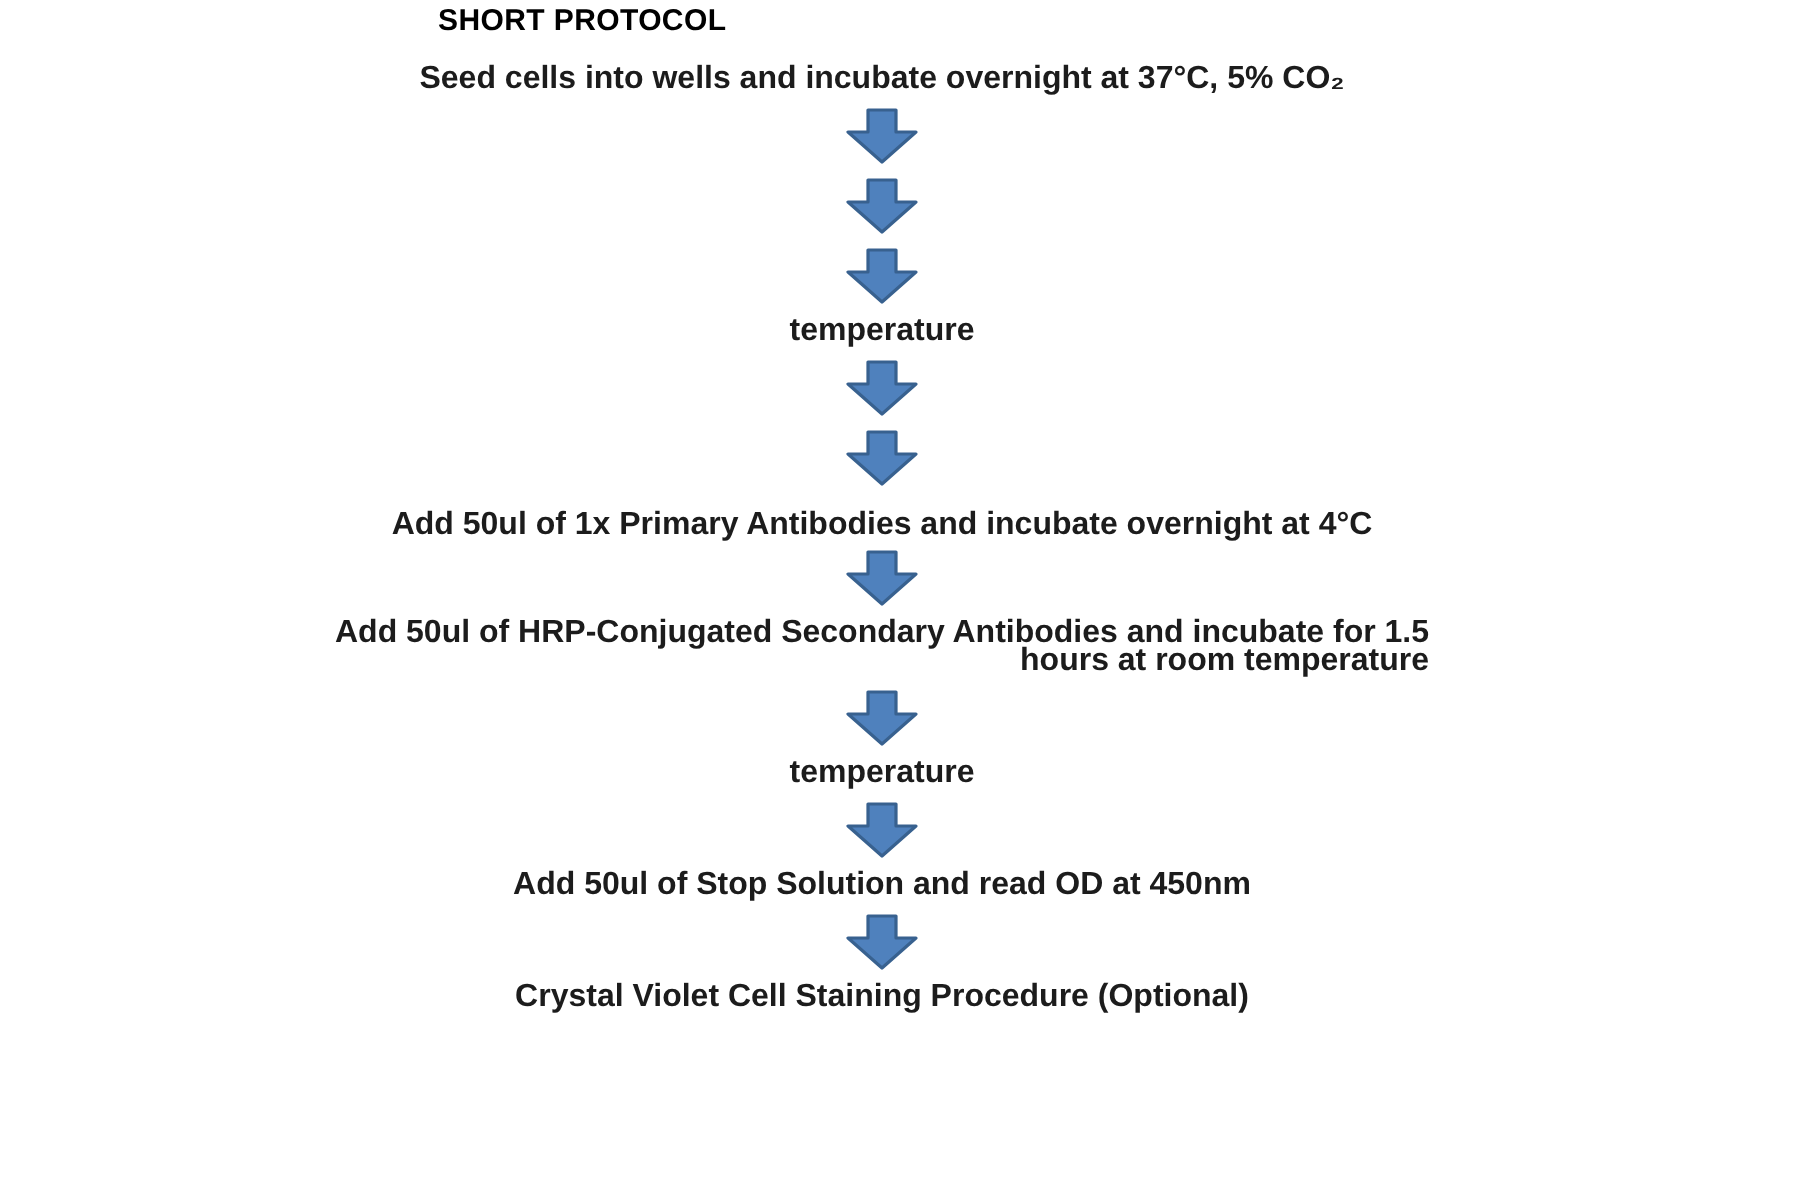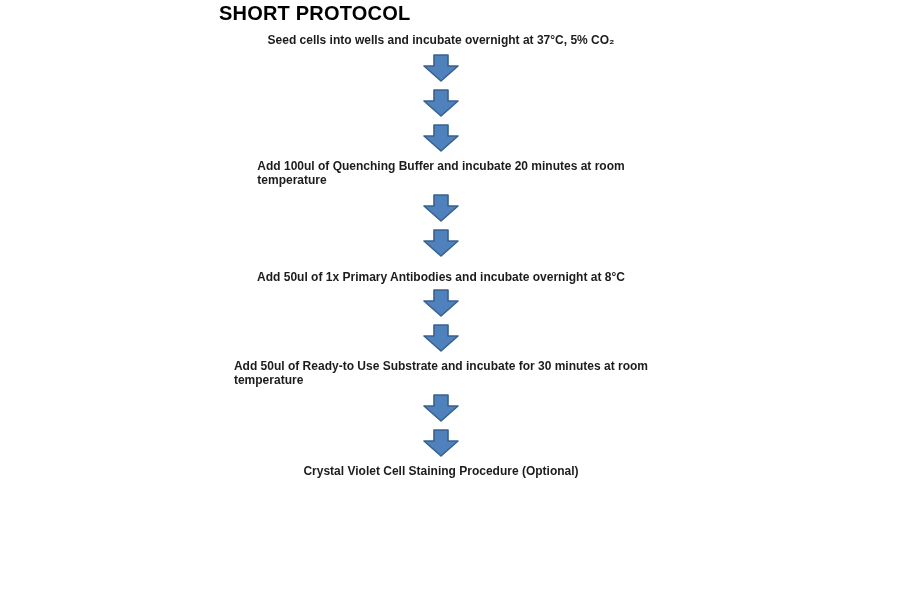--- a/index.html
+++ b/index.html
@@ -12,42 +12,42 @@
     height: 594px;
     position: relative;
     overflow: hidden;
     font-family: "Liberation Sans", sans-serif;
   }
   .page-title {
     position: absolute;
     left: 219px;
     top: 2px;
     margin: 0;
-    font-size: 20px;
+    font-size: 15px;
     font-weight: 700;
     letter-spacing: 0.2px;
     color: #000000;
     white-space: nowrap;
   }
   .flow {
     position: absolute;
     top: 33px;
     left: 0;
     width: 882px;            
     display: flex;
     flex-direction: column;
     align-items: center;
     row-gap: 7px;
   }
   .step {
-    font-size: 12px;
+    font-size: 16px;
     font-weight: 700;
     line-height: 14px;
     color: #1c1c1c;
-    text-align: left;
+    text-align: right;
   }
   .step > div {
     white-space: nowrap;
   }
   .arrow {
     width: 36px;
     height: 28px;
     display: block;
     flex: 0 0 auto;
   }
@@ -67,44 +67,49 @@
     <svg class="arrow" viewBox="0 0 36 28" width="36" height="28" xmlns="http://www.w3.org/2000/svg">
     <polygon points="11,1 25,1 25,12 35,12 18,27 1,12 11,12" fill="var(--arrow-fill)" stroke="var(--arrow-border)" stroke-width="1.6" stroke-linejoin="round"></polygon>
   </svg>
     <svg class="arrow" viewBox="0 0 36 28" width="36" height="28" xmlns="http://www.w3.org/2000/svg">
     <polygon points="11,1 25,1 25,12 35,12 18,27 1,12 11,12" fill="var(--arrow-fill)" stroke="var(--arrow-border)" stroke-width="1.6" stroke-linejoin="round"></polygon>
   </svg>
     <svg class="arrow" viewBox="0 0 36 28" width="36" height="28" xmlns="http://www.w3.org/2000/svg">
     <polygon points="11,1 25,1 25,12 35,12 18,27 1,12 11,12" fill="var(--arrow-fill)" stroke="var(--arrow-border)" stroke-width="1.6" stroke-linejoin="round"></polygon>
   </svg>
     <div class="step">
-      <div>Add 100ul of Quenching Buffer and incubate 20 minutes at room</div>
       <div>temperature</div>
     </div>
     <svg class="arrow" viewBox="0 0 36 28" width="36" height="28" xmlns="http://www.w3.org/2000/svg">
     <polygon points="11,1 25,1 25,12 35,12 18,27 1,12 11,12" fill="var(--arrow-fill)" stroke="var(--arrow-border)" stroke-width="1.6" stroke-linejoin="round"></polygon>
   </svg>
     <svg class="arrow" viewBox="0 0 36 28" width="36" height="28" xmlns="http://www.w3.org/2000/svg">
     <polygon points="11,1 25,1 25,12 35,12 18,27 1,12 11,12" fill="var(--arrow-fill)" stroke="var(--arrow-border)" stroke-width="1.6" stroke-linejoin="round"></polygon>
   </svg>
     <div class="step">
-      <div>Add 50ul of 1x Primary Antibodies and incubate overnight at 8°C</div>
+      <div>Add 50ul of 1x Primary Antibodies and incubate overnight at 4°C</div>
     </div>
     <svg class="arrow" viewBox="0 0 36 28" width="36" height="28" xmlns="http://www.w3.org/2000/svg">
     <polygon points="11,1 25,1 25,12 35,12 18,27 1,12 11,12" fill="var(--arrow-fill)" stroke="var(--arrow-border)" stroke-width="1.6" stroke-linejoin="round"></polygon>
   </svg>
+    <div class="step">
+      <div>Add 50ul of HRP-Conjugated Secondary Antibodies and incubate for 1.5</div>
+      <div>hours at room temperature</div>
+    </div>
     <svg class="arrow" viewBox="0 0 36 28" width="36" height="28" xmlns="http://www.w3.org/2000/svg">
     <polygon points="11,1 25,1 25,12 35,12 18,27 1,12 11,12" fill="var(--arrow-fill)" stroke="var(--arrow-border)" stroke-width="1.6" stroke-linejoin="round"></polygon>
   </svg>
     <div class="step">
-      <div>Add 50ul of Ready-to Use Substrate and incubate for 30 minutes at room</div>
       <div>temperature</div>
     </div>
     <svg class="arrow" viewBox="0 0 36 28" width="36" height="28" xmlns="http://www.w3.org/2000/svg">
     <polygon points="11,1 25,1 25,12 35,12 18,27 1,12 11,12" fill="var(--arrow-fill)" stroke="var(--arrow-border)" stroke-width="1.6" stroke-linejoin="round"></polygon>
   </svg>
+    <div class="step">
+      <div>Add 50ul of Stop Solution and read OD at 450nm</div>
+    </div>
     <svg class="arrow" viewBox="0 0 36 28" width="36" height="28" xmlns="http://www.w3.org/2000/svg">
     <polygon points="11,1 25,1 25,12 35,12 18,27 1,12 11,12" fill="var(--arrow-fill)" stroke="var(--arrow-border)" stroke-width="1.6" stroke-linejoin="round"></polygon>
   </svg>
     <div class="step">
       <div>Crystal Violet Cell Staining Procedure (Optional)</div>
     </div>
   </div>
 
 </body></html>

